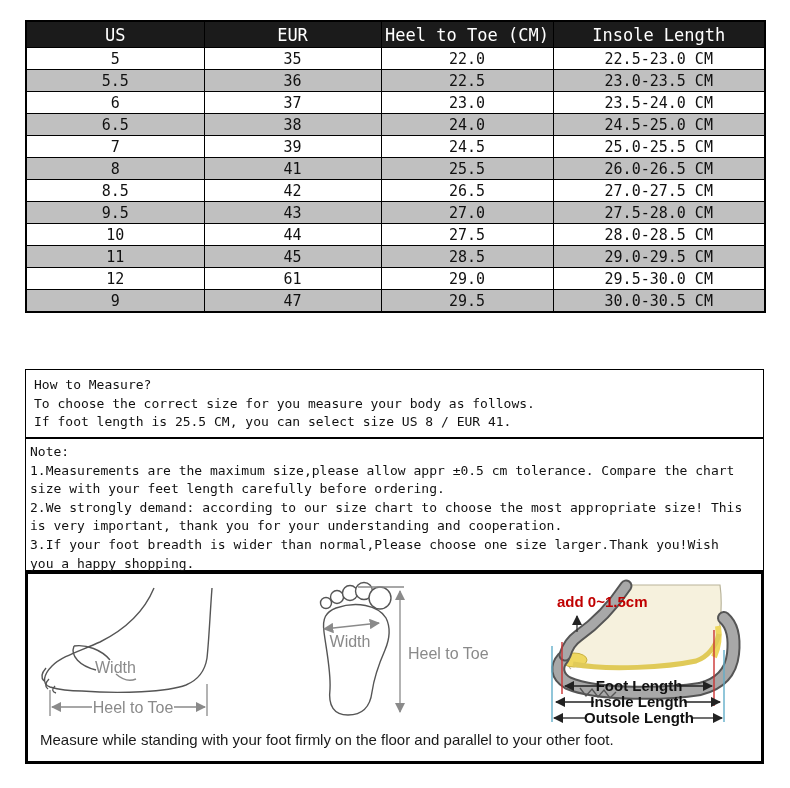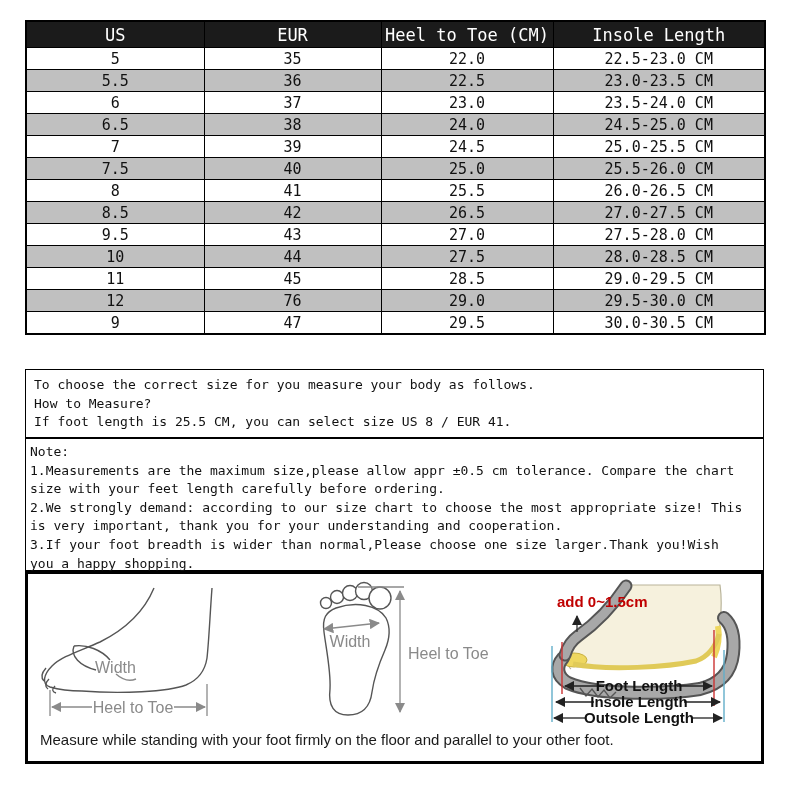--- a/index.html
+++ b/index.html
@@ -81,26 +81,20 @@
             <td>24.0</td>
             <td>24.5-25.0 CM</td>
           </tr>
           <tr>
             <td>7</td>
             <td>39</td>
             <td>24.5</td>
             <td>25.0-25.5 CM</td>
           </tr>
           <tr>
-            <td>7.5</td>
-            <td>40</td>
-            <td>25.0</td>
-            <td>25.5-26.0 CM</td>
-          </tr>
-          <tr>
             <td>8</td>
             <td>41</td>
             <td>25.5</td>
             <td>26.0-26.5 CM</td>
           </tr>
           <tr>
             <td>8.5</td>
             <td>42</td>
             <td>26.5</td>
             <td>27.0-27.5 CM</td>
@@ -118,37 +112,37 @@
             <td>28.0-28.5 CM</td>
           </tr>
           <tr>
             <td>11</td>
             <td>45</td>
             <td>28.5</td>
             <td>29.0-29.5 CM</td>
           </tr>
           <tr>
             <td>12</td>
-            <td>76</td>
+            <td>61</td>
             <td>29.0</td>
             <td>29.5-30.0 CM</td>
           </tr>
           <tr>
             <td>9</td>
             <td>47</td>
             <td>29.5</td>
             <td>30.0-30.5 CM</td>
           </tr>
         </tbody>
     </table>
   </div>
 
   <div class="panel howto">
+    <div class="tline">How to Measure?</div>
     <div class="tline">To choose the correct size for you measure your body as follows.</div>
-    <div class="tline">How to Measure?</div>
     <div class="tline">If foot length is 25.5 CM, you can select size US 8 / EUR 41.</div>
   </div>
 
   <div class="panel note">
     <div class="tline">Note:</div>
     <div class="tline">1.Measurements are the maximum size,please allow appr ±0.5 cm tolerance. Compare the chart</div>
     <div class="tline">size with your feet length carefully before ordering.</div>
     <div class="tline">2.We strongly demand: according to our size chart to choose the most appropriate size! This</div>
     <div class="tline">is very important, thank you for your understanding and cooperation.</div>
     <div class="tline">3.If your foot breadth is wider than normal,Please choose one size larger.Thank you!Wish</div>

